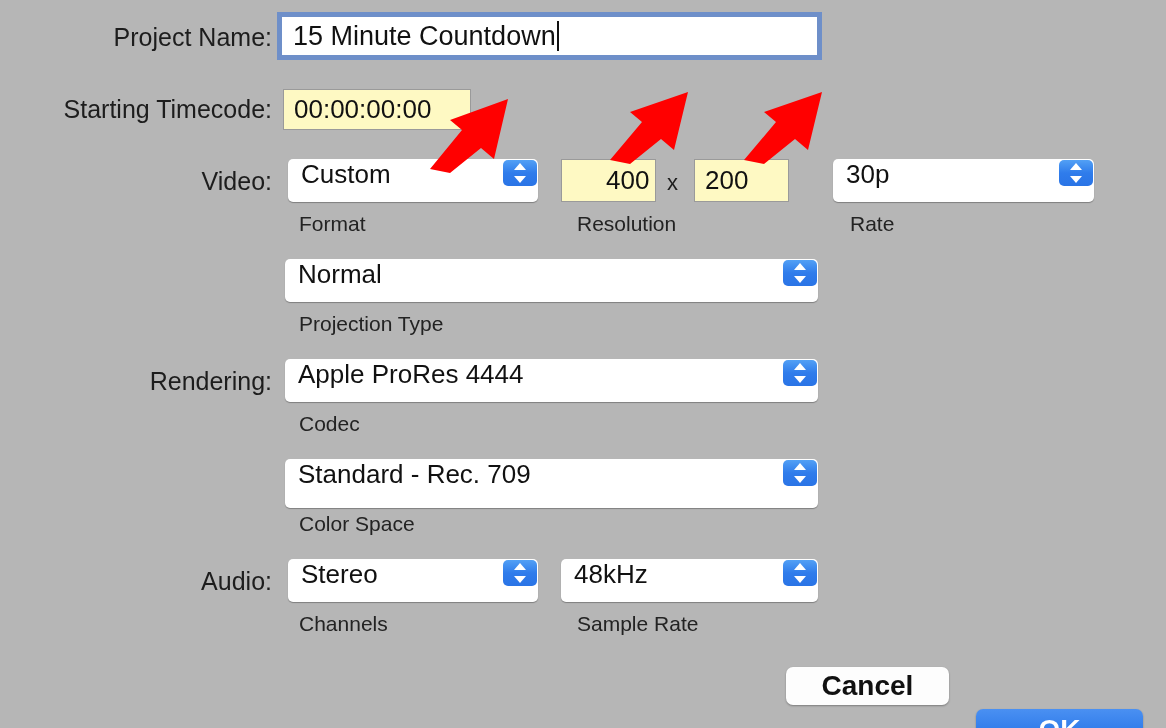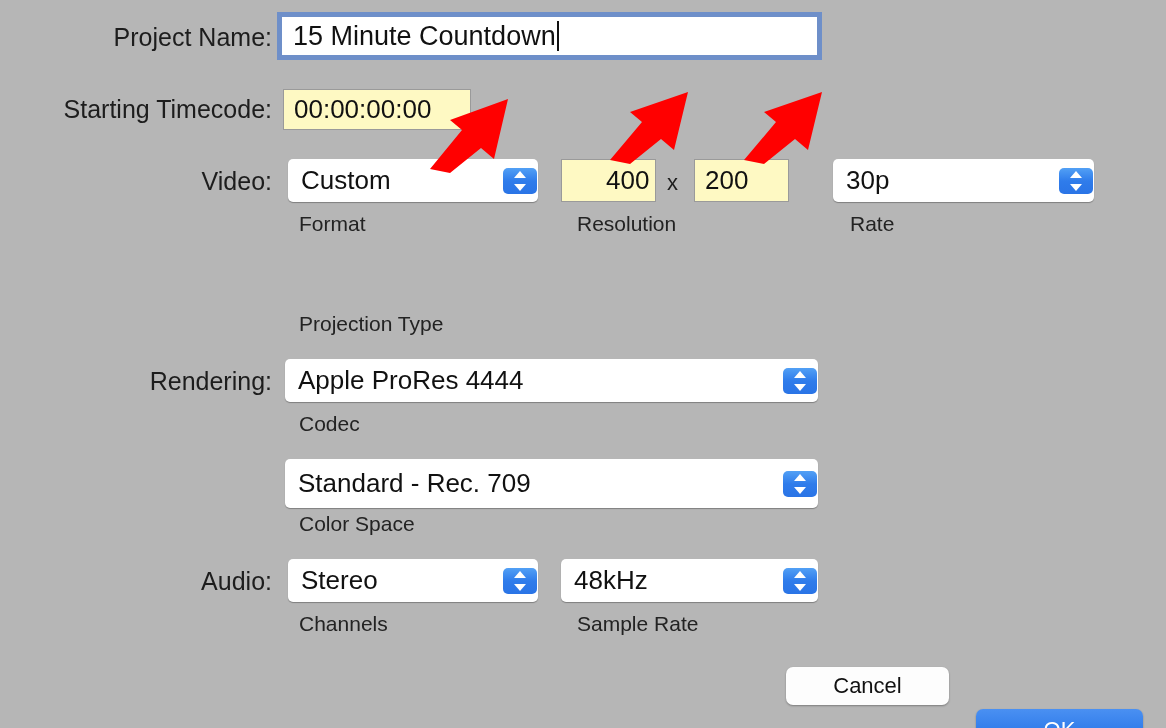--- a/index.html
+++ b/index.html
@@ -79,21 +79,21 @@
   }
 
   
   .popup {
     position: absolute;
     box-sizing: border-box;
     background: #ffffff;
     border-radius: 5px;
     box-shadow: 0 1px 1px rgba(0,0,0,0.30);
     display: flex;
-    align-items: center;
+    align-items: flex-start;
     overflow: hidden;
   }
   .popup-value {
     flex: 1 1 auto;
     display: flex;
     align-items: center;
     padding-left: 13px;
     font-size: 26px;
     color: #111111;
     white-space: nowrap;
@@ -115,22 +115,23 @@
   }
 
   
   .btn {
     position: absolute;
     box-sizing: border-box;
     border-radius: 7px;
     display: flex;
     align-items: center;
     justify-content: center;
-    font-size: 22px;
-    white-space: nowrap;
+    font-size: 28px;
+    white-space: nowrap;
+    font-weight: bold;
   }
   .btn-cancel {
     background: #fdfdfd;
     color: #111111;
     box-shadow: 0 1px 2px rgba(0,0,0,0.32);
   }
   .btn-ok {
     background: linear-gradient(to bottom, #4a90f2 0%, #2f7bea 55%, #1f6fe0 100%);
     color: #ffffff;
     box-shadow: 0 1px 2px rgba(0,0,0,0.32);
@@ -188,20 +189,31 @@
       <span class="chev">
         <svg width="16" height="26" viewBox="0 0 16 26" aria-hidden="true">
           <path d="M8 3 L14 10 L2 10 Z" fill="#ffffff"></path>
           <path d="M8 23 L14 16 L2 16 Z" fill="#ffffff"></path>
         </svg>
       </span>
     </span>
   </div>
   <div class="sub-label" style="left:850px; top:212px;">Rate</div>
 
+  <div class="popup" style="left:285px; top:259px; width:533px; height:43px;">
+    <span class="popup-value">Normal</span>
+    <span class="popup-arrowbox">
+      <span class="chev">
+        <svg width="16" height="26" viewBox="0 0 16 26" aria-hidden="true">
+          <path d="M8 3 L14 10 L2 10 Z" fill="#ffffff"></path>
+          <path d="M8 23 L14 16 L2 16 Z" fill="#ffffff"></path>
+        </svg>
+      </span>
+    </span>
+  </div>
   <div class="sub-label" style="left:299px; top:312px;">Projection Type</div>
 
   <div class="row-label" style="left:36px; top:367px; width:236px;">Rendering:</div>
 
   <div class="popup" style="left:285px; top:359px; width:533px; height:43px;">
     <span class="popup-value">Apple ProRes 4444</span>
     <span class="popup-arrowbox">
       <span class="chev">
         <svg width="16" height="26" viewBox="0 0 16 26" aria-hidden="true">
           <path d="M8 3 L14 10 L2 10 Z" fill="#ffffff"></path>

